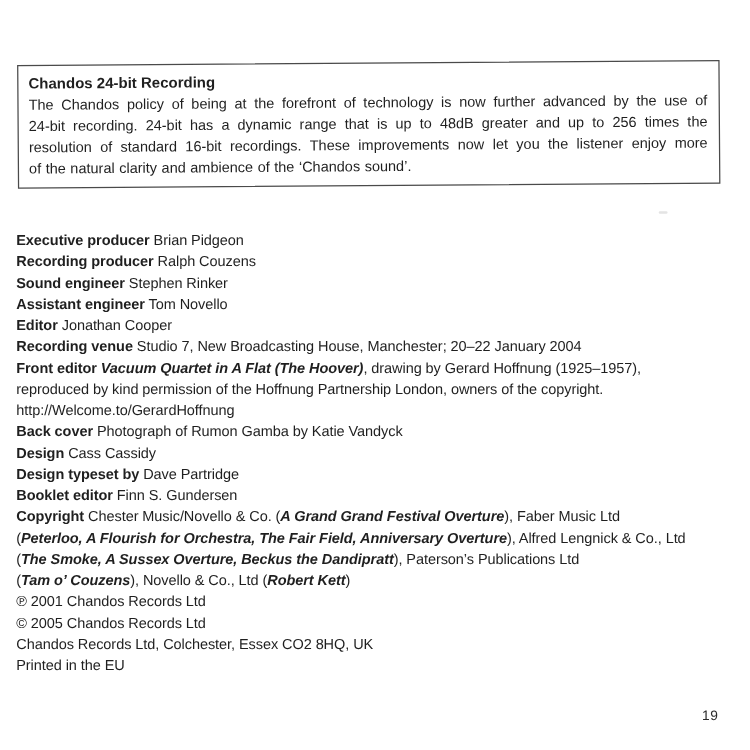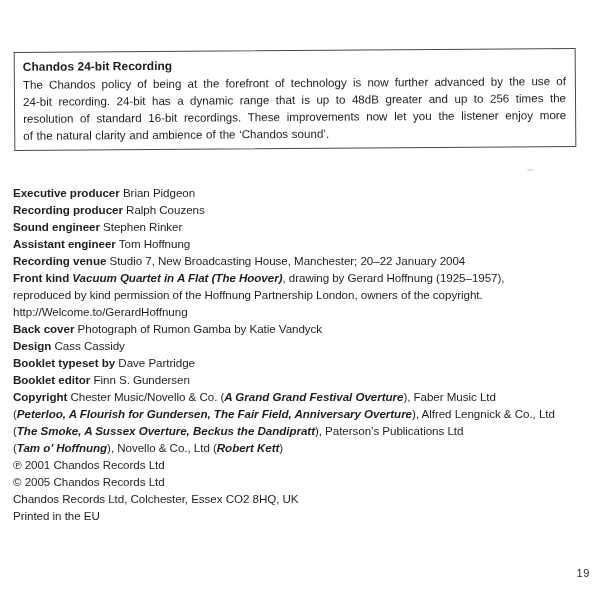--- a/index.html
+++ b/index.html
@@ -49,21 +49,21 @@
   .credit-line {
     font-size: 11.6px;
     line-height: 17px;
     letter-spacing: -0.05px;
     white-space: nowrap;
   }
   .b { font-weight: bold; }
   .i { font-style: italic; font-weight: bold; }
   .page-number {
     position: absolute;
-    right: 10px;
+    right: 25px;
     top: 567px;
     font-size: 11px;
     letter-spacing: 0.6px;
     color: #2a2a2a;
     text-align: right;
   }
   .artifact-dash {
     position: absolute;
     left: 527px;
     top: 169px;
@@ -83,33 +83,34 @@
       <div class="box-line">24-bit recording. 24-bit has a dynamic range that is up to 48dB greater and up to 256 times the</div>
       <div class="box-line">resolution of standard 16-bit recordings. These improvements now let you the listener enjoy more</div>
       <div class="box-line">of the natural clarity and ambience of the ‘Chandos sound’.</div>
     </div>
 </div>
 
 <div class="credits">
     <div class="credit-line"><span class="b ">Executive producer</span><span class=""> Brian Pidgeon</span></div>
     <div class="credit-line"><span class="b ">Recording producer</span><span class=""> Ralph Couzens</span></div>
     <div class="credit-line"><span class="b ">Sound engineer</span><span class=""> Stephen Rinker</span></div>
-    <div class="credit-line"><span class="b ">Assistant engineer</span><span class=""> Tom Hoffnung</span></div>
+    <div class="credit-line"><span class="b ">Assistant engineer</span><span class=""> Tom Novello</span></div>
+    <div class="credit-line"><span class="b ">Editor</span><span class=""> Jonathan Cooper</span></div>
     <div class="credit-line"><span class="b ">Recording venue</span><span class=""> Studio 7, New Broadcasting House, Manchester; 20–22 January 2004</span></div>
-    <div class="credit-line"><span class="b ">Front kind</span><span class=""> </span><span class="i">Vacuum Quartet in A Flat (The Hoover)</span><span class="">, drawing by Gerard Hoffnung (1925–1957),</span></div>
+    <div class="credit-line"><span class="b ">Front editor</span><span class=""> </span><span class="i">Vacuum Quartet in A Flat (The Hoover)</span><span class="">, drawing by Gerard Hoffnung (1925–1957),</span></div>
     <div class="credit-line"><span class="">reproduced by kind permission of the Hoffnung Partnership London, owners of the copyright.</span></div>
     <div class="credit-line"><span class="">http://Welcome.to/GerardHoffnung</span></div>
     <div class="credit-line"><span class="b ">Back cover</span><span class=""> Photograph of Rumon Gamba by Katie Vandyck</span></div>
     <div class="credit-line"><span class="b ">Design</span><span class=""> Cass Cassidy</span></div>
-    <div class="credit-line"><span class="b ">Booklet typeset by</span><span class=""> Dave Partridge</span></div>
+    <div class="credit-line"><span class="b ">Design typeset by</span><span class=""> Dave Partridge</span></div>
     <div class="credit-line"><span class="b ">Booklet editor</span><span class=""> Finn S. Gundersen</span></div>
     <div class="credit-line"><span class="b ">Copyright</span><span class=""> Chester Music/Novello &amp; Co. (</span><span class="i">A Grand Grand Festival Overture</span><span class="">), Faber Music Ltd</span></div>
-    <div class="credit-line"><span class="">(</span><span class="i">Peterloo, A Flourish for Gundersen, The Fair Field, Anniversary Overture</span><span class="">), Alfred Lengnick &amp; Co., Ltd</span></div>
+    <div class="credit-line"><span class="">(</span><span class="i">Peterloo, A Flourish for Orchestra, The Fair Field, Anniversary Overture</span><span class="">), Alfred Lengnick &amp; Co., Ltd</span></div>
     <div class="credit-line"><span class="">(</span><span class="i">The Smoke, A Sussex Overture, Beckus the Dandipratt</span><span class="">), Paterson’s Publications Ltd</span></div>
-    <div class="credit-line"><span class="">(</span><span class="i">Tam o’ Hoffnung</span><span class="">), Novello &amp; Co., Ltd (</span><span class="i">Robert Kett</span><span class="">)</span></div>
+    <div class="credit-line"><span class="">(</span><span class="i">Tam o’ Couzens</span><span class="">), Novello &amp; Co., Ltd (</span><span class="i">Robert Kett</span><span class="">)</span></div>
     <div class="credit-line"><span class="">℗ 2001 Chandos Records Ltd</span></div>
     <div class="credit-line"><span class="">© 2005 Chandos Records Ltd</span></div>
     <div class="credit-line"><span class="">Chandos Records Ltd, Colchester, Essex CO2 8HQ, UK</span></div>
     <div class="credit-line"><span class="">Printed in the EU</span></div>
   </div>
 
 <div class="artifact-dash"></div>
 
 <div class="page-number">19</div>
 

